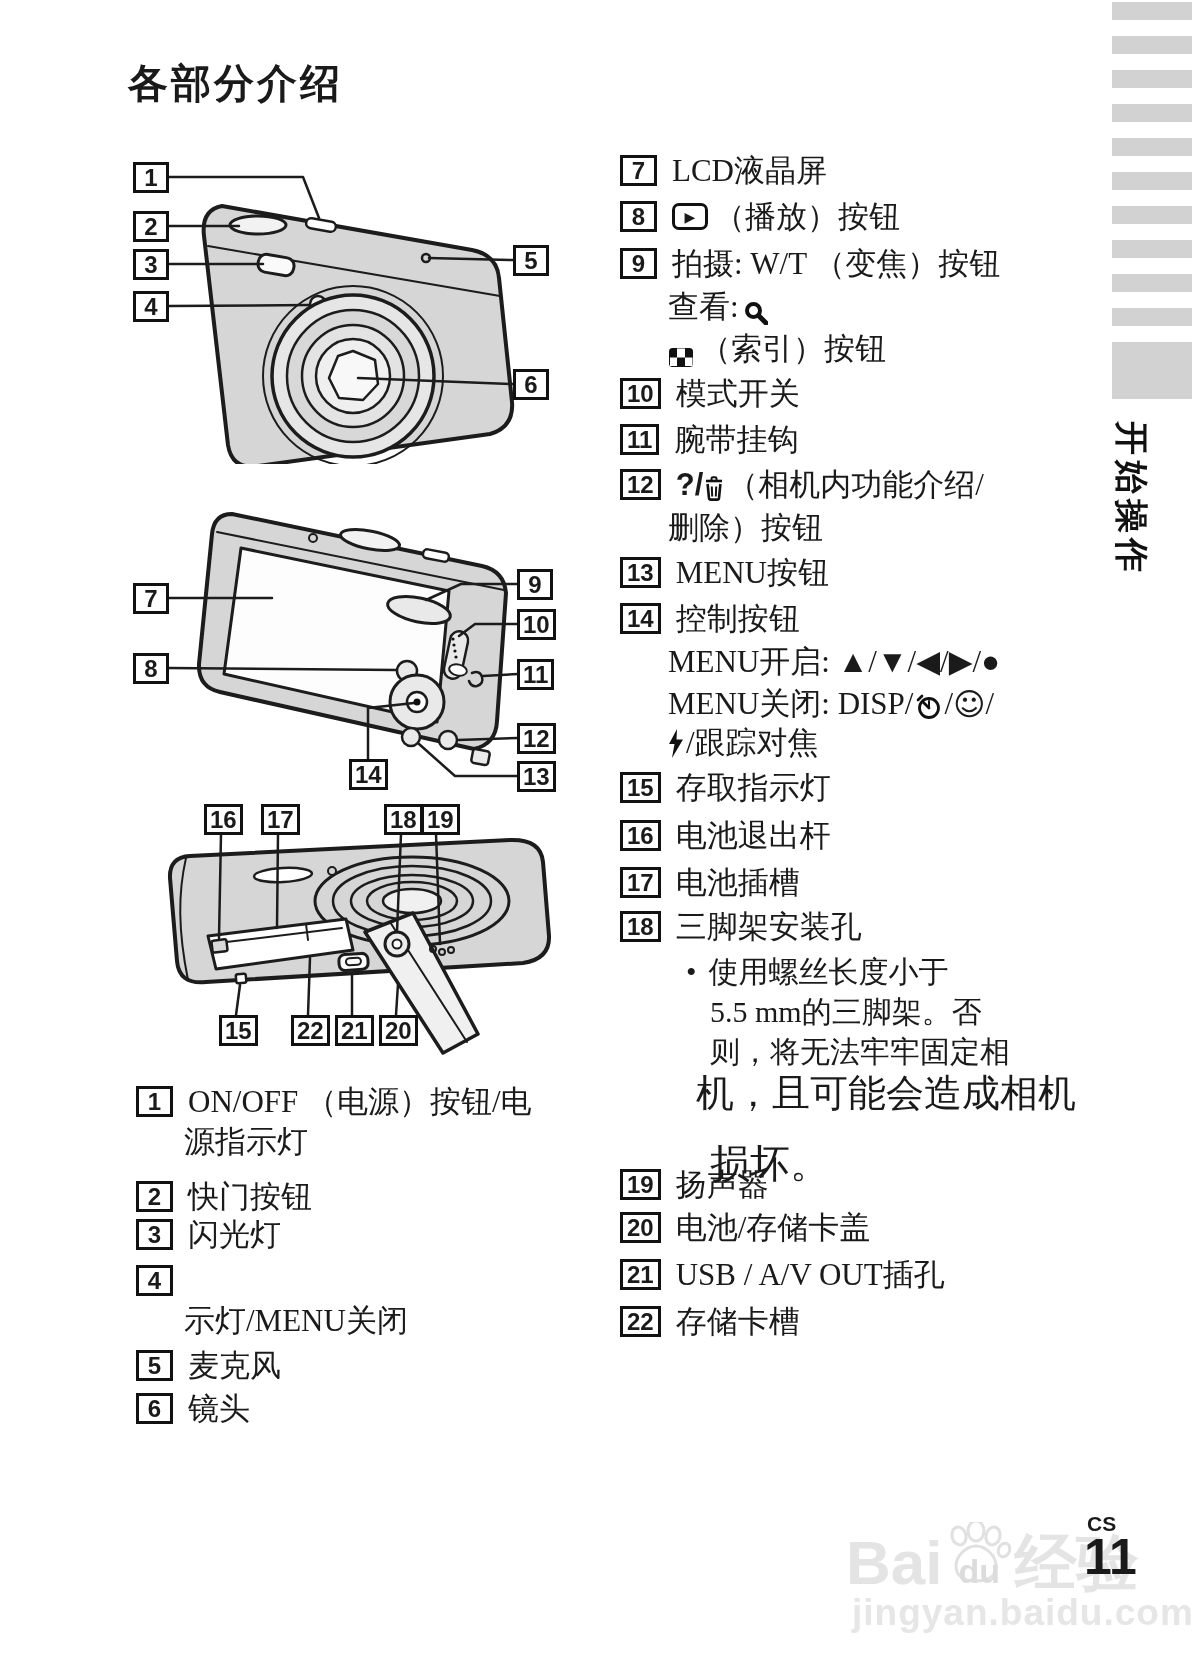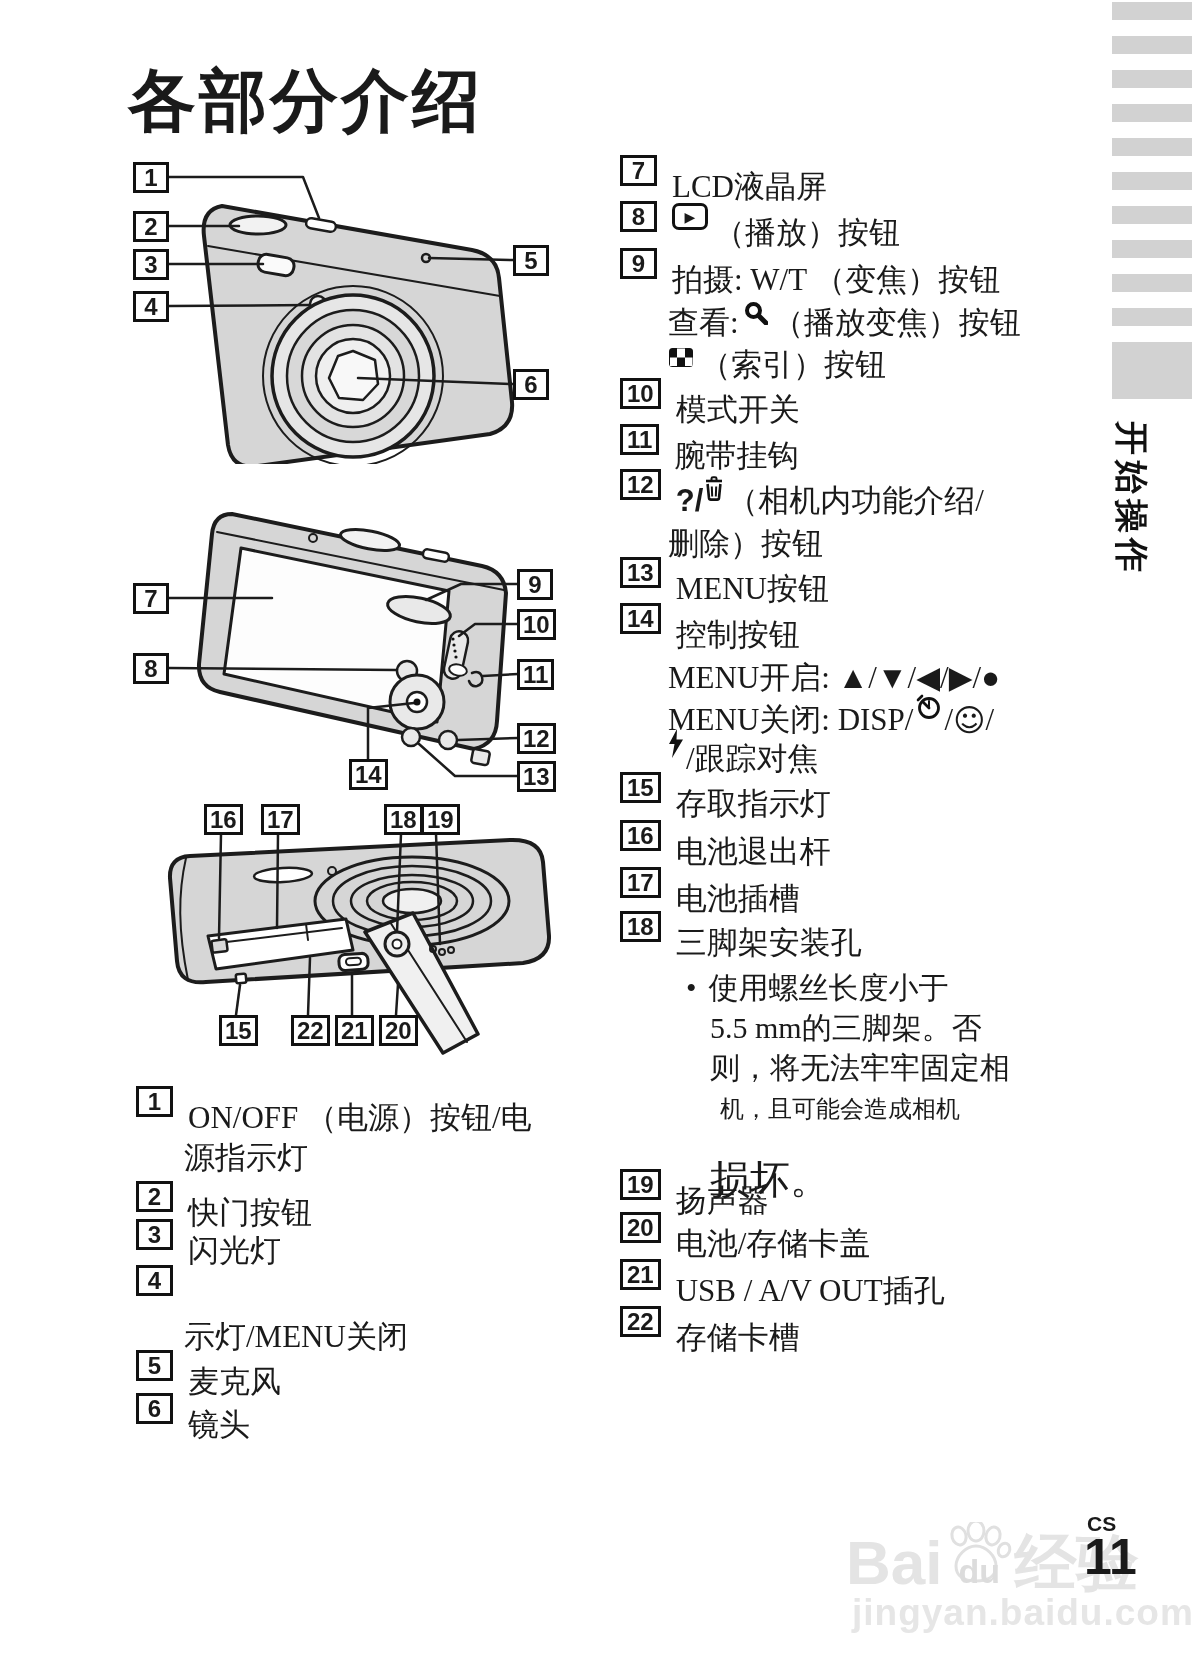--- a/index.html
+++ b/index.html
@@ -1,31 +1,31 @@
 <!DOCTYPE html>
 <html><head>
 <meta charset="utf-8">
 <style>
   html,body{margin:0;padding:0;background:#fff;}
   .page{position:relative;width:1192px;height:1680px;background:#fff;overflow:hidden;
         font-family:"Liberation Serif","DejaVu Serif",serif;color:#1a1a1a;}
   .title{position:absolute;left:128px;top:56px;font-family:Liberation Sans, sans-serif;
-         font-weight:bold;font-size:68px;letter-spacing:3px;}
+         font-weight:bold;font-size:40px;letter-spacing:3px;}
   
   .bar{position:absolute;left:1112px;width:80px;height:18px;background:#d2d2d2;}
   .bigbar{position:absolute;left:1112px;width:80px;height:57px;background:#d2d2d2;}
   .vtab{position:absolute;left:1154px;top:421px;transform:rotate(90deg);transform-origin:0 0;
         font-family:"Liberation Sans","DejaVu Sans",sans-serif;font-size:34px;font-weight:bold;
         letter-spacing:5px;white-space:nowrap;color:#111;}
   
   .li{position:absolute;display:flex;align-items:flex-start;font-size:31px;line-height:38px;white-space:nowrap;}
   .nb{display:inline-flex;justify-content:center;align-items:center;min-width:23px;height:25px;padding:0 4px;
       border:3px solid #111;background:#fff;font-family:"Liberation Sans","DejaVu Sans",sans-serif;
       font-weight:bold;font-size:24px;line-height:1;margin-top:3px;margin-right:15px;flex:none;}
-  .tx{display:inline-block;margin-top:16px;}
+  .tx{display:inline-block;}
   .icon{flex:none;display:inline-block;margin:0 5px;}
   .playbox{display:inline-flex;justify-content:center;align-items:center;width:30px;height:21px;
            border:3px solid #111;border-radius:7px;margin:5px 6px 0 0;flex:none;}
   .playbox span{font-family:"DejaVu Sans",sans-serif;font-size:14px;line-height:1;}
   
   .co{position:absolute;display:flex;justify-content:center;align-items:center;min-width:24px;height:25px;
       padding:0 3px;border:3px solid #111;background:#fff;font-family:"Liberation Sans","DejaVu Sans",sans-serif;
       font-weight:bold;font-size:24px;line-height:1;z-index:3;}
   .dg{position:absolute;z-index:1;}
   
@@ -208,21 +208,20 @@
     <span class="tx">拍摄: W/T （变焦）按钮</span>
   </div>
   <div class="li" style="left:668px;top:288px">
     <span class="tx">查看: </span>
     <span class="icon" style="margin-top:8px">
       <svg width="24" height="24" viewBox="0 0 24 24">
           <circle cx="9.5" cy="9.5" r="6.5" fill="none" stroke="#111" stroke-width="4"></circle>
           <line x1="14.5" y1="14.5" x2="22" y2="22" stroke="#111" stroke-width="5" stroke-linecap="round"></line>
         </svg>
     </span>
-    <span class="tx">（播放变焦）按钮</span>
   </div>
   <div class="li" style="left:668px;top:330px">
     <span class="icon" style="margin:9px 6px 0 0">
       <svg width="26" height="21" viewBox="0 0 26 21">
           <rect x="1" y="1" width="24" height="19" rx="3.5" fill="#111"></rect>
           <rect x="9" y="1.5" width="8" height="9" fill="#fff"></rect>
           <rect x="2" y="10.5" width="7" height="8.5" fill="#fff"></rect>
           <rect x="17" y="10.5" width="7.5" height="8.5" fill="#fff"></rect>
         </svg>
     </span>
@@ -313,21 +312,21 @@
   <div class="li" style="left:686px;top:953px;font-size:30px">
     <span class="tx" style="margin-right:12px">•</span>
     <span class="tx">使用螺丝长度小于</span>
   </div>
   <div class="li" style="left:710px;top:993px;font-size:30px">
     <span class="tx">5.5 mm的三脚架。否</span>
   </div>
   <div class="li" style="left:710px;top:1033px;font-size:30px">
     <span class="tx">则，将无法牢牢固定相</span>
   </div>
-  <div class="li" style="left:720px;top:1074px;font-size:24px">
+  <div class="li" style="left:696px;top:1074px;font-size:38px">
     <span class="tx">机，且可能会造成相机</span>
   </div>
   <div class="li" style="left:710px;top:1145px;font-size:40px">
     <span class="tx">损坏。</span>
   </div>
 
   <div class="li" style="left:620px;top:1166px">
     <span class="nb">19</span>
     <span class="tx">扬声器</span>
   </div>

